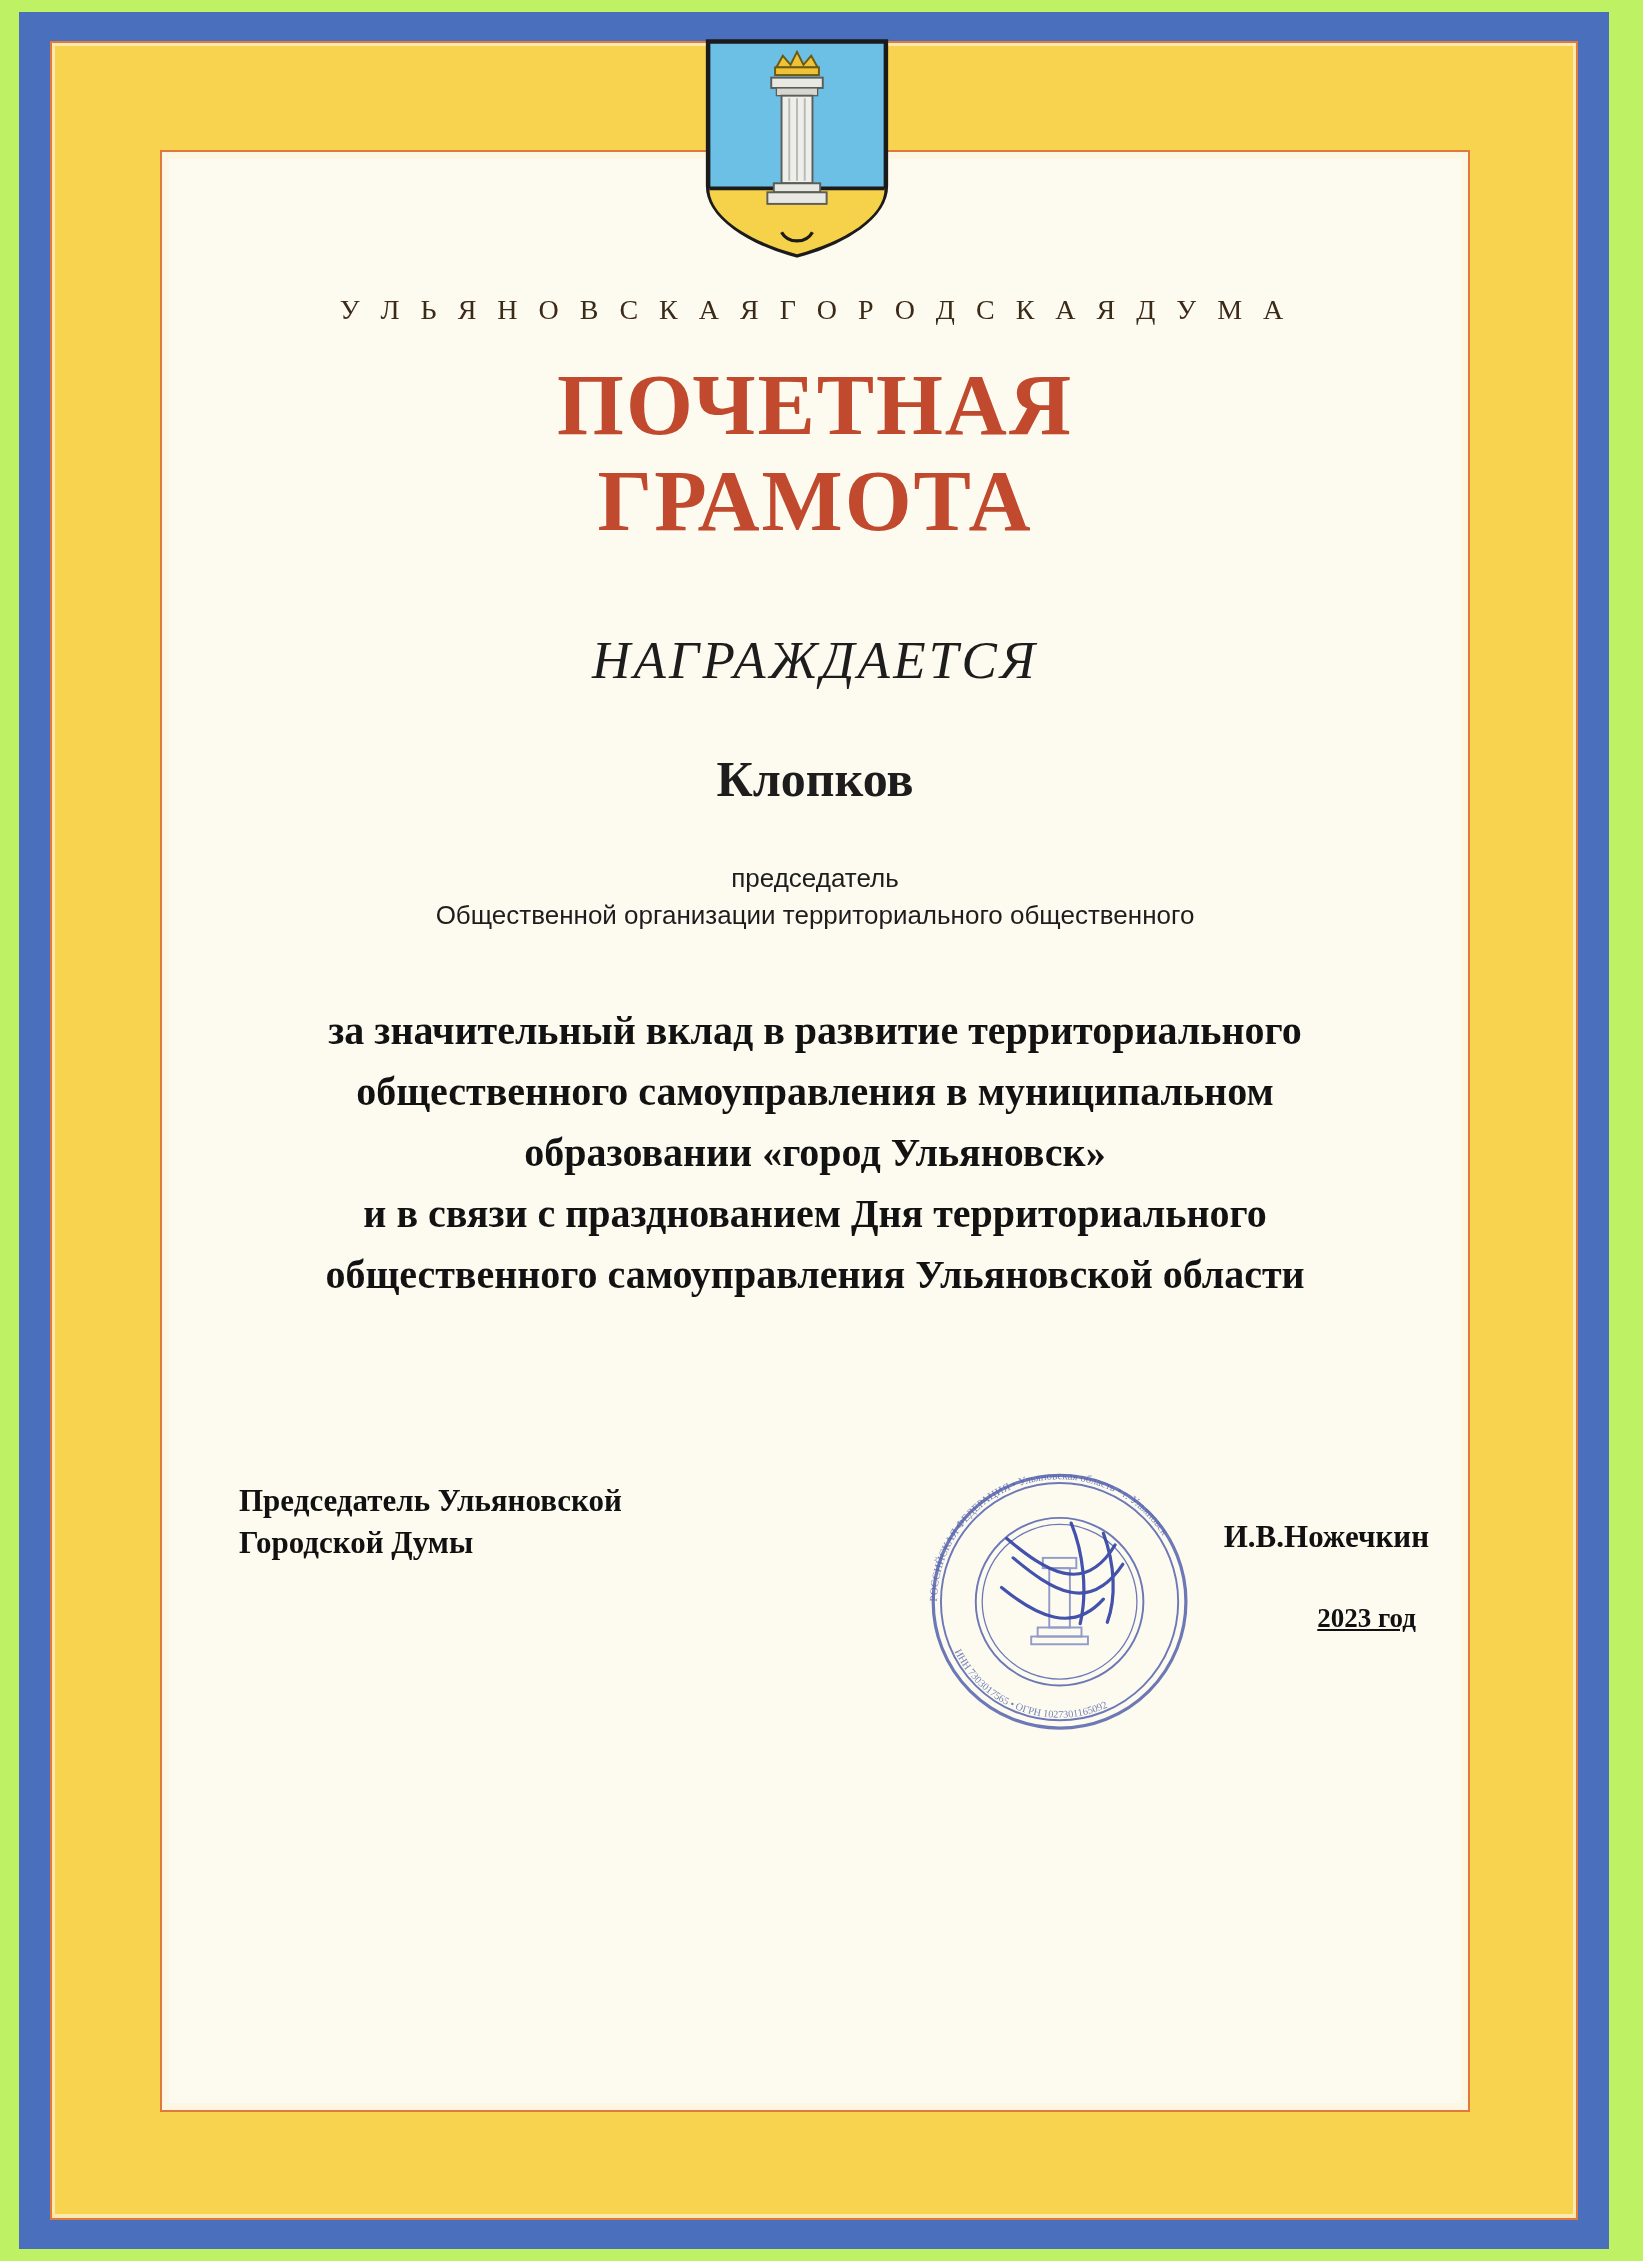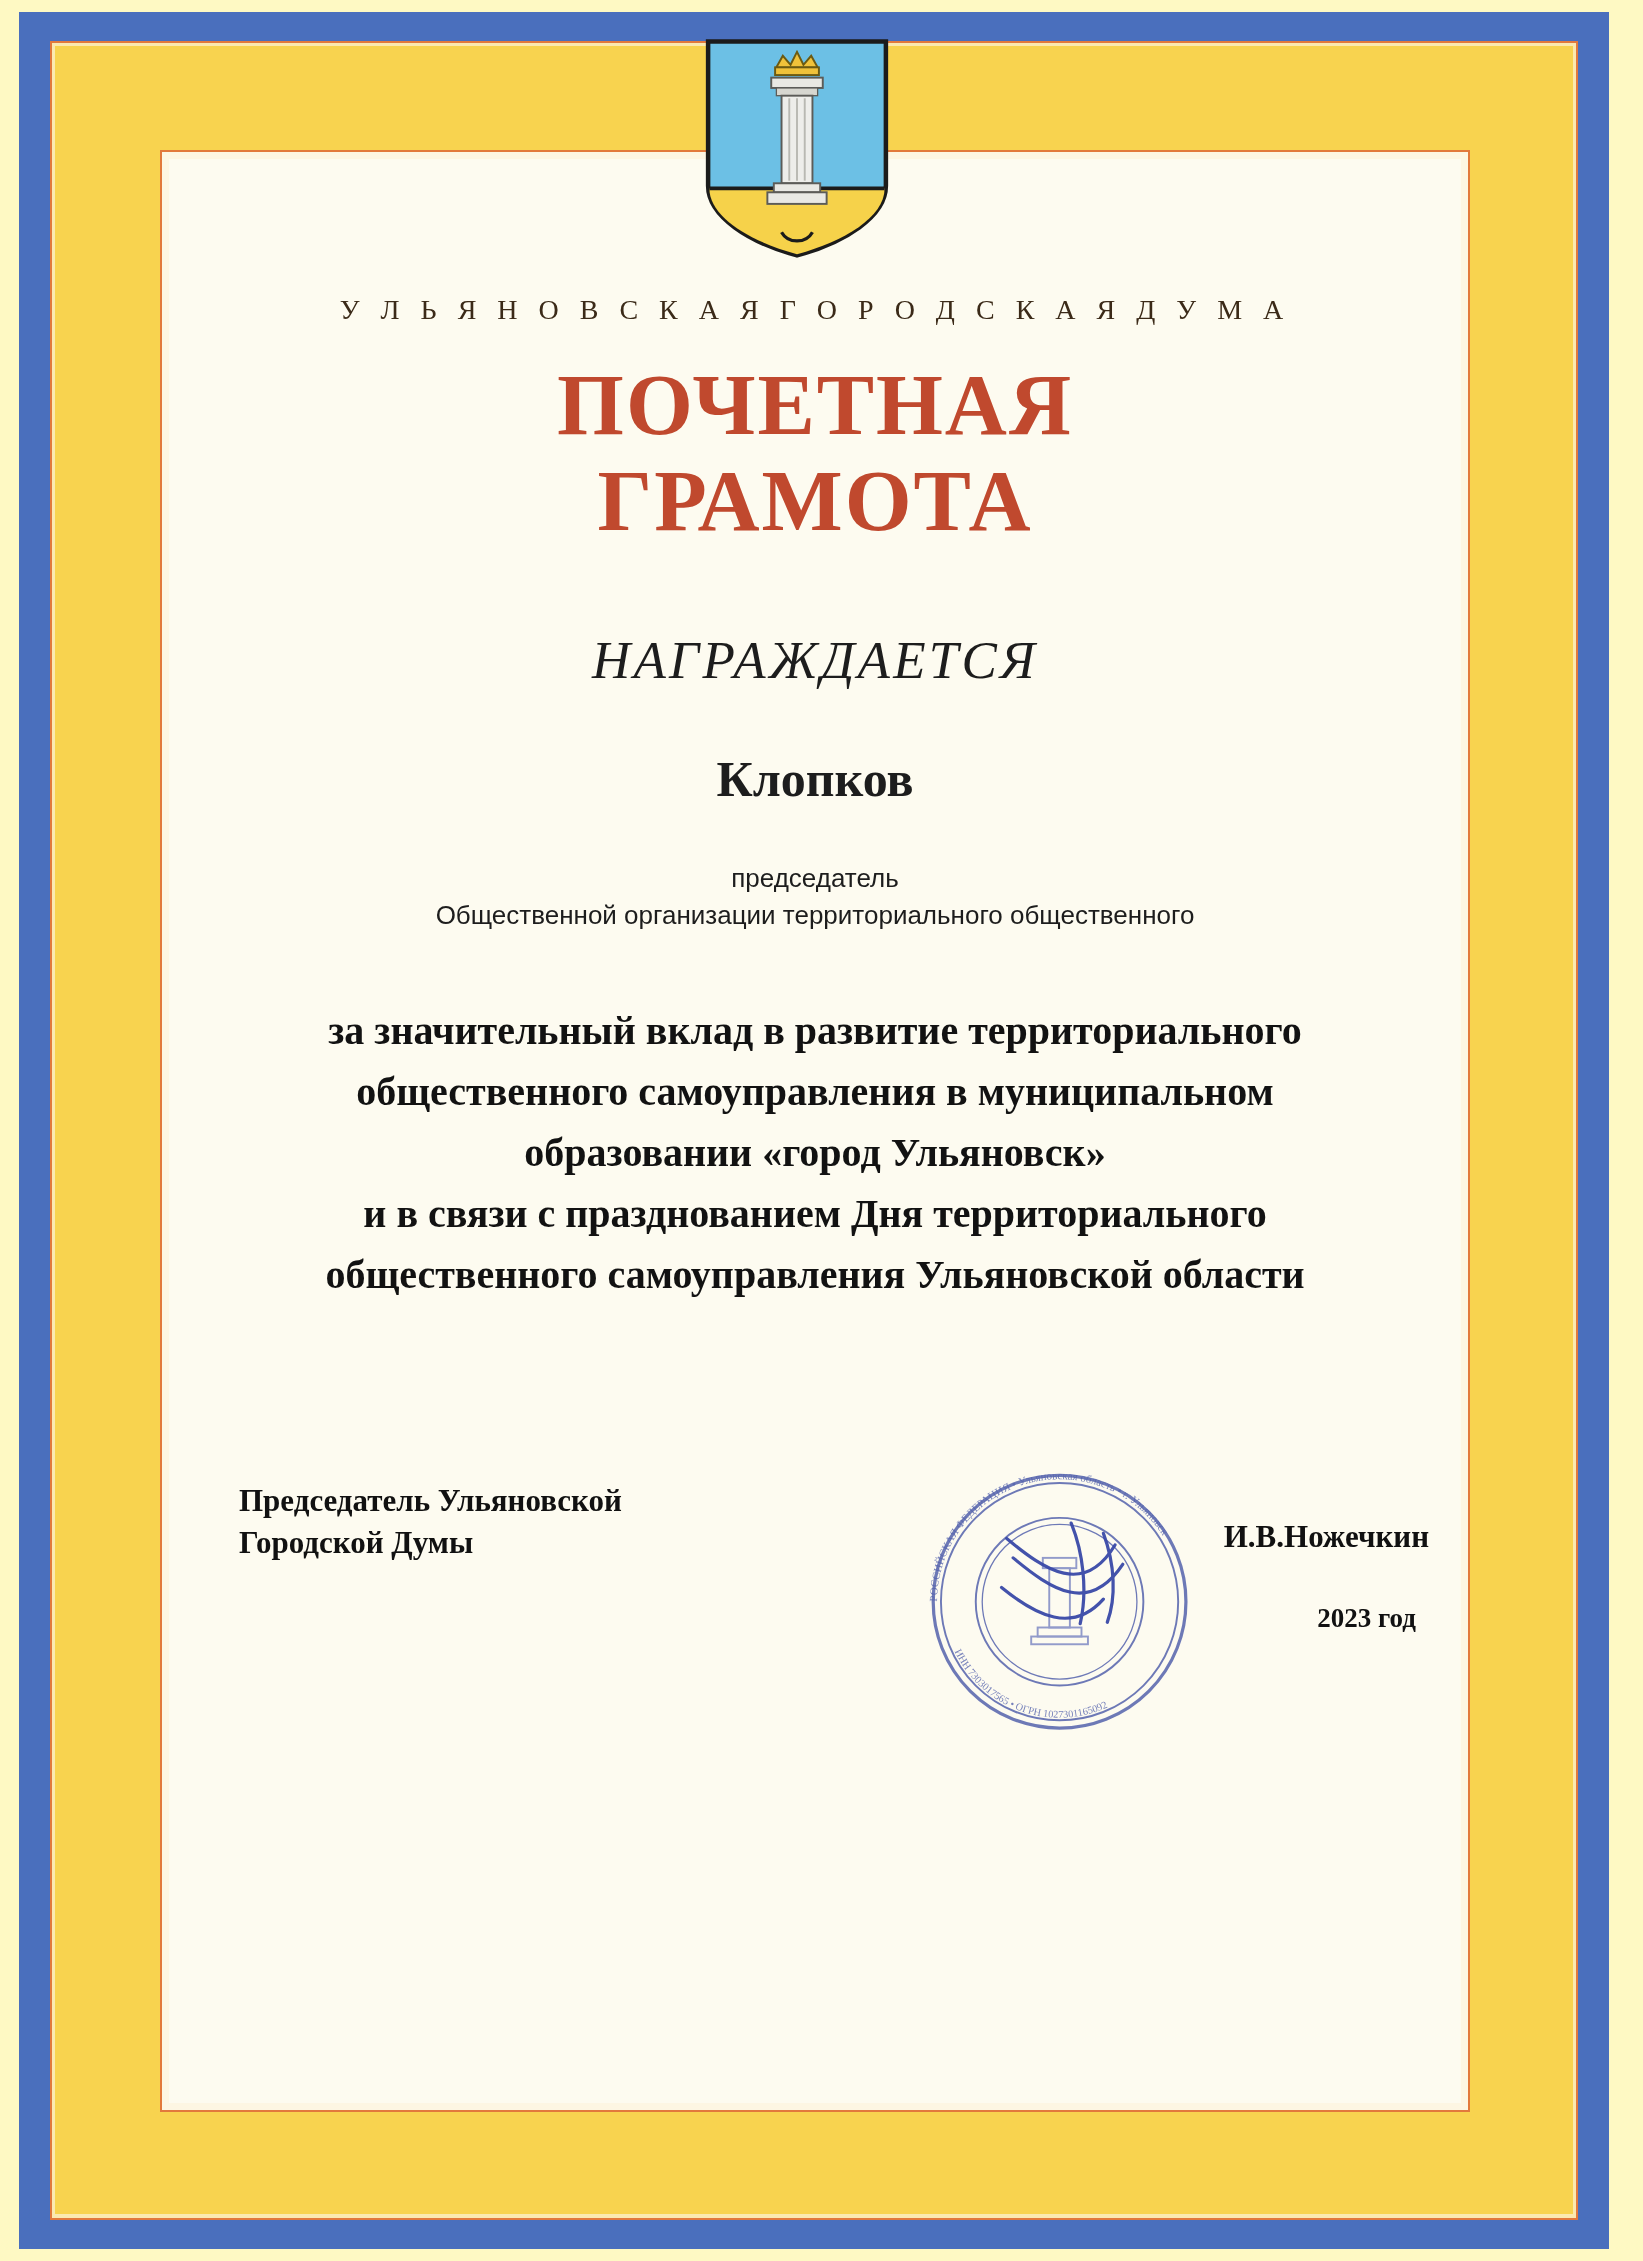--- a/index.html
+++ b/index.html
@@ -12,21 +12,21 @@
     height: 2261px;
     font-family: "Liberation Serif", serif;
     overflow: hidden;
   }
 
   
   .page {
     position: relative;
     width: 1644px;
     height: 2261px;
-    background: #fef9c3;
+    background: #bef264;
     box-sizing: border-box;
   }
 
   
   .frame-blue {
     position: absolute;
     left: 19.3px;
     top: 11.6px;
     width: 1590px;
     height: 2237px;
@@ -189,20 +189,21 @@
   }
   .sign-right-year {
     position: absolute;
     right: 45px;
     top: 129px;
     font-size: 27px;
     font-weight: bold;
     color: #111;
     font-family: "Liberation Serif", serif;
     white-space: nowrap;
+    text-decoration: underline;
   }
 
   .stamp {
     position: absolute;
     left: 741px;
     top: -13px;
     width: 303px;
     height: 284px;
   }
 </style>

